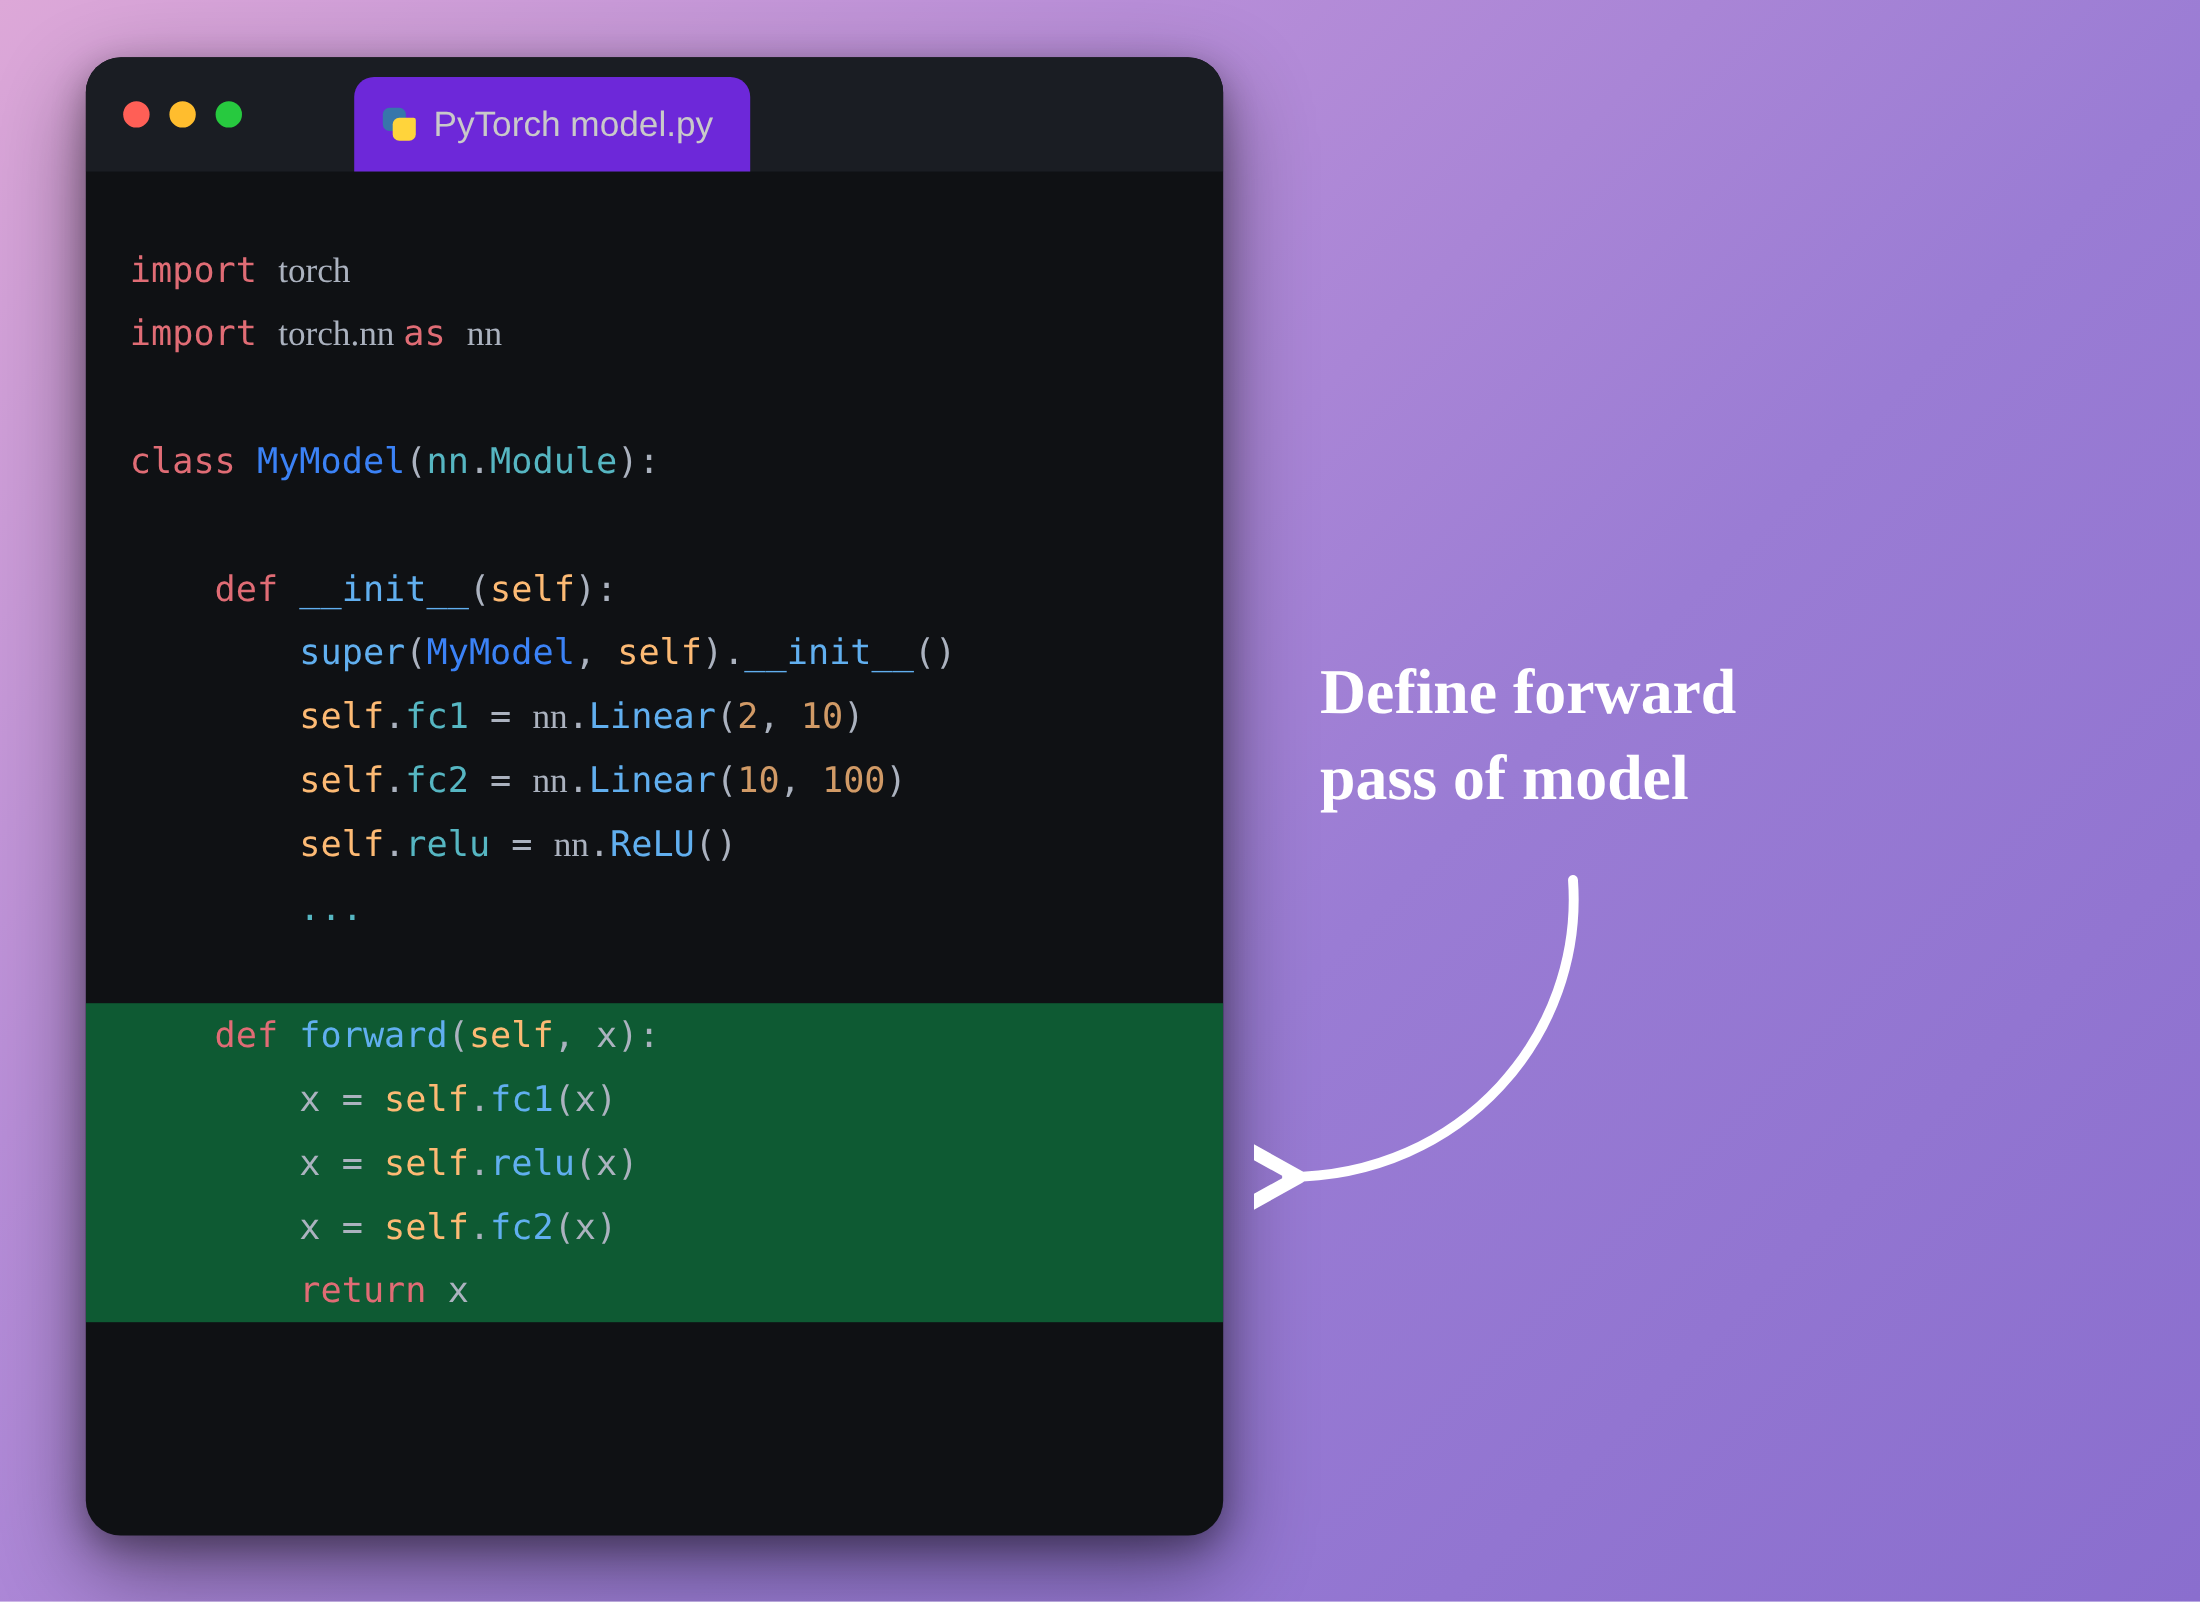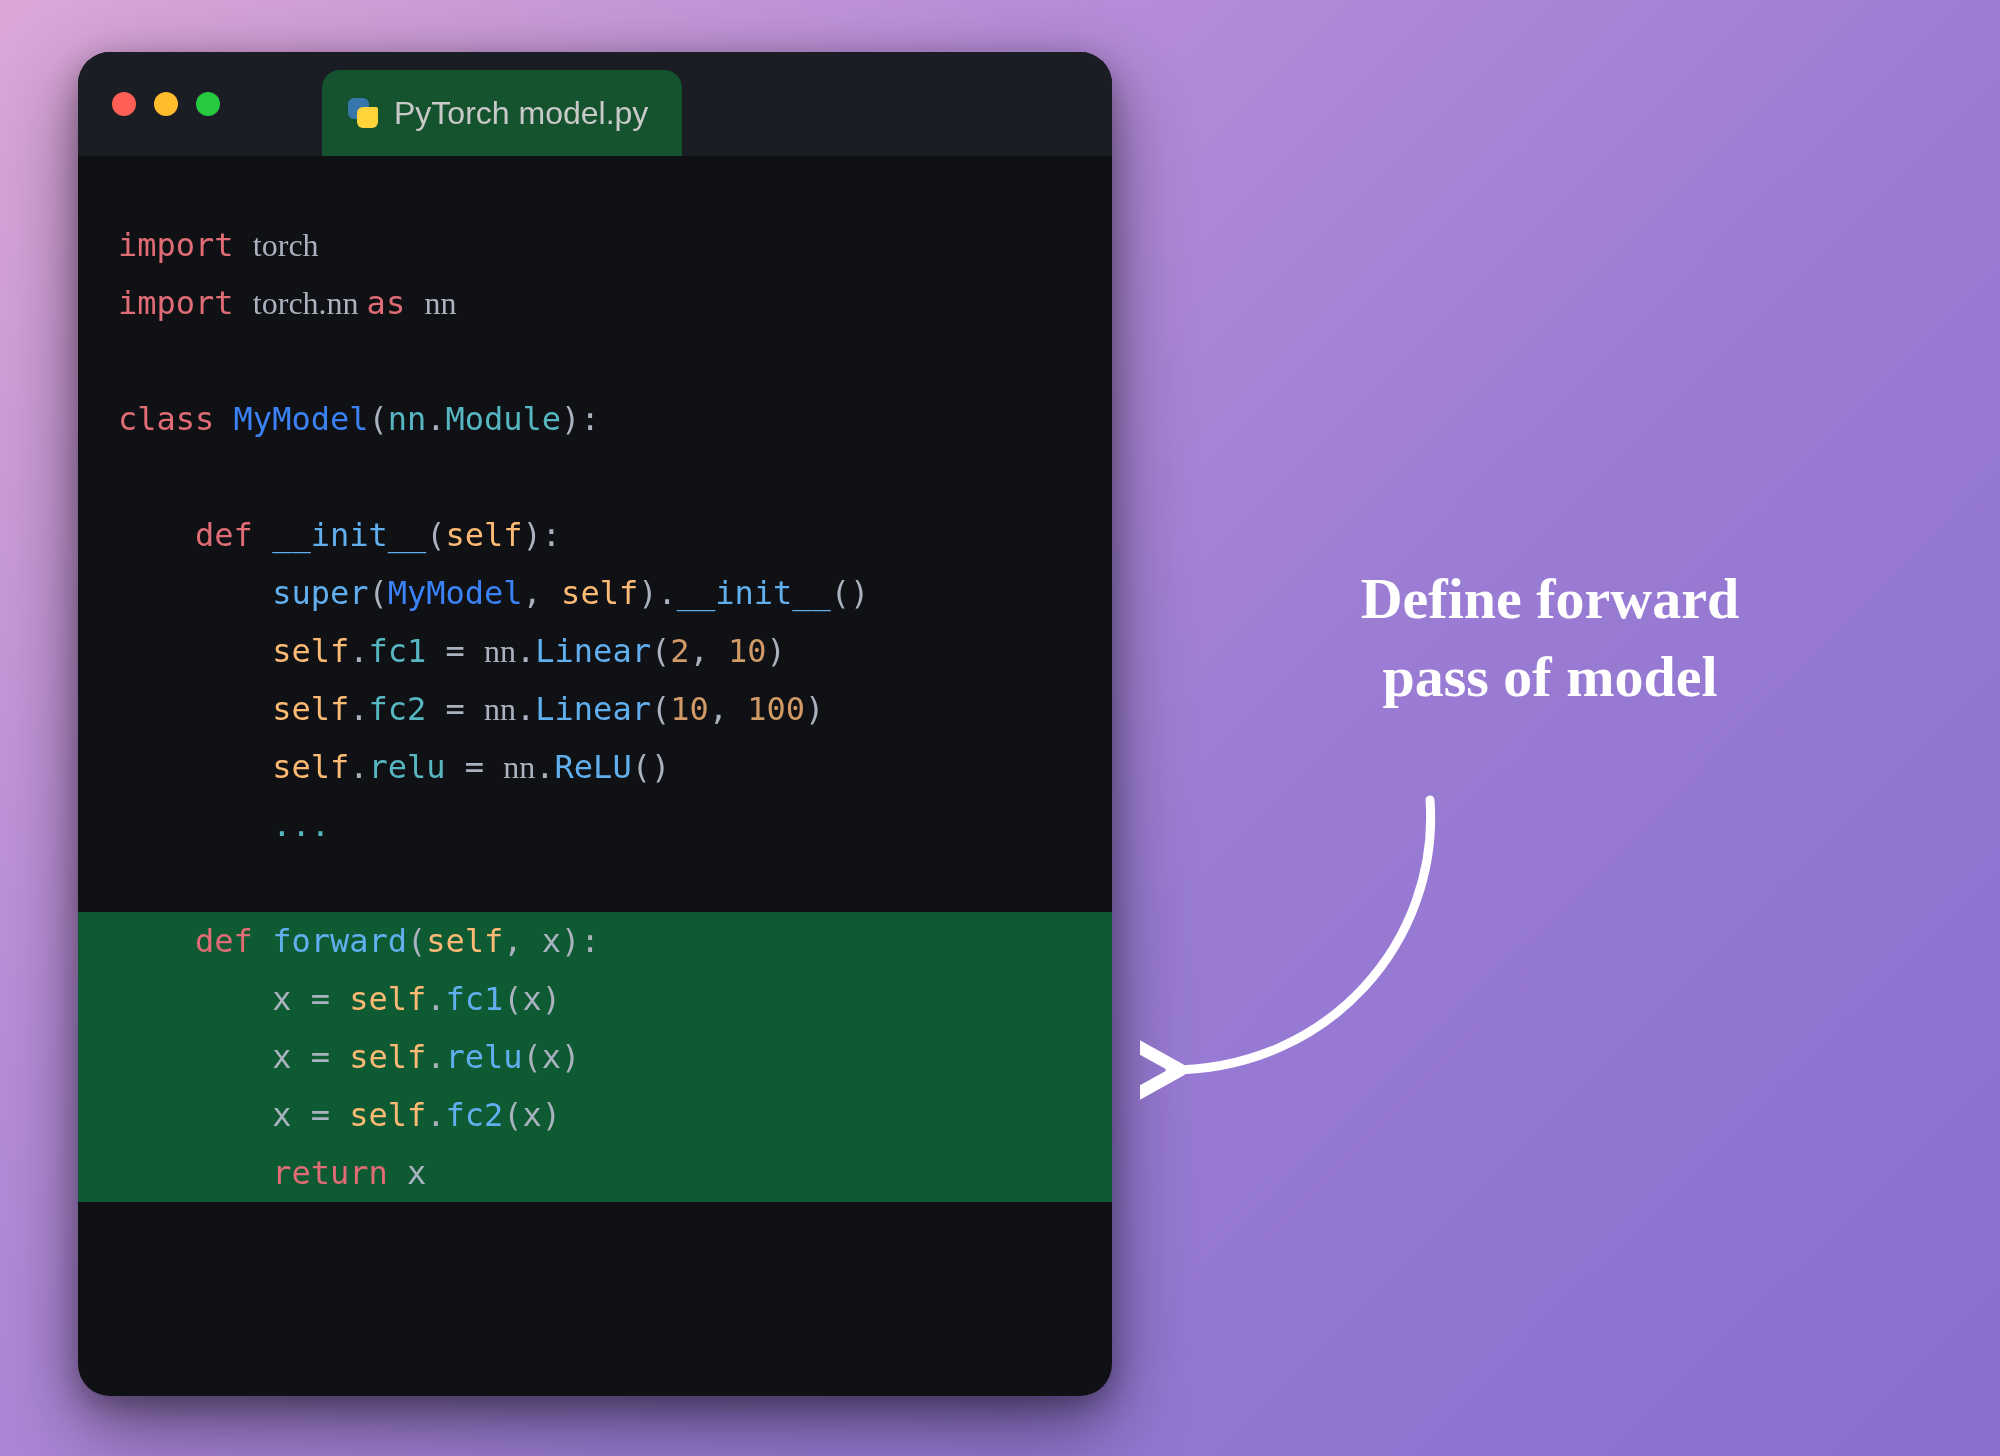--- a/index.html
+++ b/index.html
@@ -41,21 +41,21 @@
       border-radius: 50%;
     }
     .dot.red { background: #ff5f56; }
     .dot.yellow { background: #ffbd2e; }
     .dot.green { background: #27c93f; }
     .tab {
       position: absolute;
       left: 244px;
       top: 18px;
       height: 86px;
-      background: #14532d;
+      background: #6d28d9;
       border-radius: 18px 18px 0 0;
       display: flex;
       align-items: center;
       padding: 0 34px 0 26px;
       gap: 16px;
     }
     .tab-icon {
       width: 30px;
       height: 30px;
       position: relative;
@@ -114,28 +114,28 @@
     .tok-id { color: #3b82f6; }
     .tok-mod { color: #abb2bf; font-family: Liberation Serif, serif; }
     .tok-self { color: #fdba74; }
     .tok-op { color: #abb2bf; }
     .tok-num { color: #d19a66; }
     .tok-acc { color: #56b6c2; }
     .tok-p { color: #abb2bf; }
     .annotation {
       position: absolute;
       left: 1200px;
-      top: 560px;
+      top: 590px;
       width: 700px;
       color: #ffffff;
       font-family: 'Comic Sans MS', 'Chalkboard SE', cursive;
       font-size: 58px;
       font-weight: 700;
       line-height: 1.35;
-      text-align: center;
+      text-align: left;
     }
     .arrow {
       position: absolute;
       left: 1140px;
       top: 770px;
       width: 340px;
       height: 350px;
       pointer-events: none;
     }
   </style>

